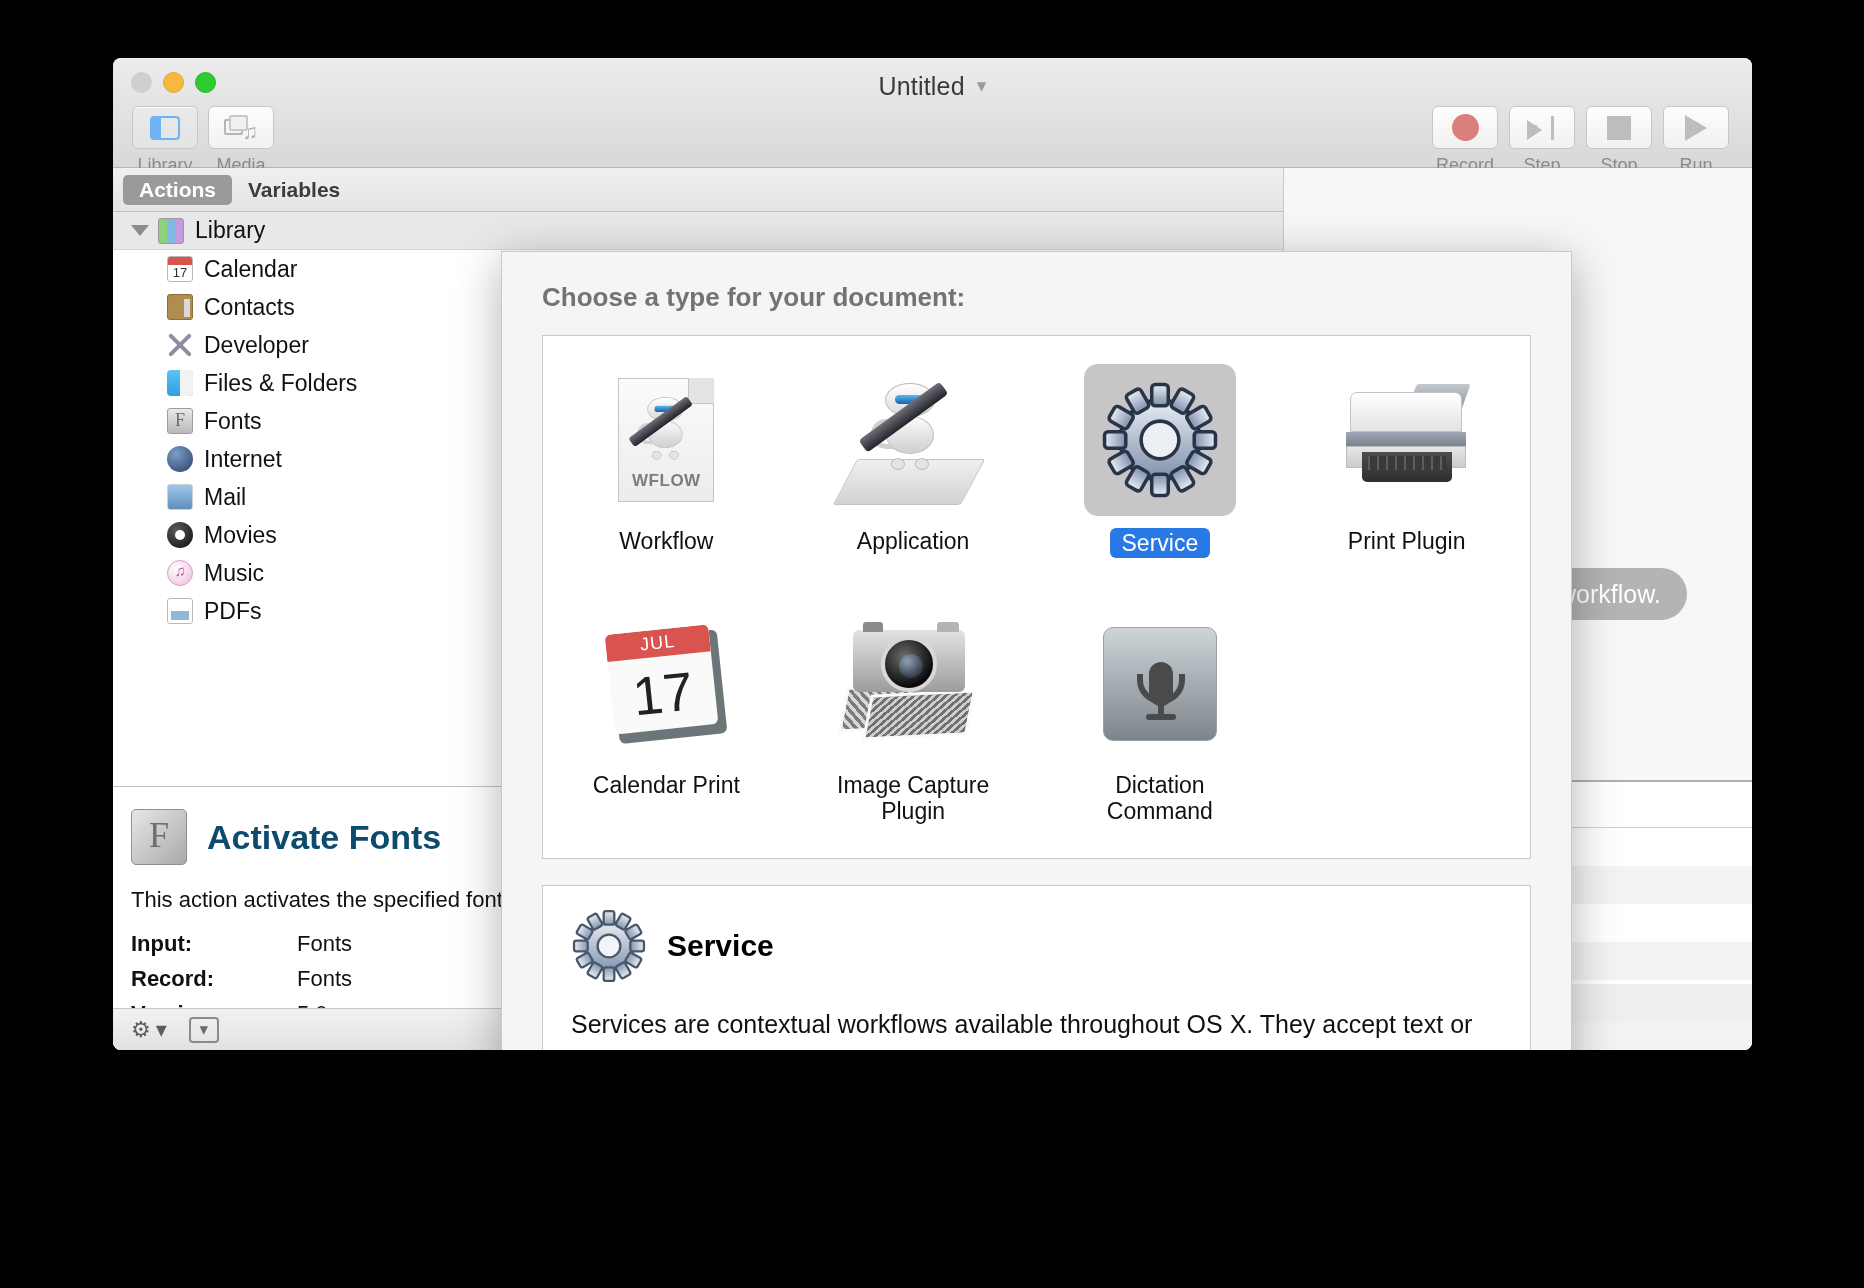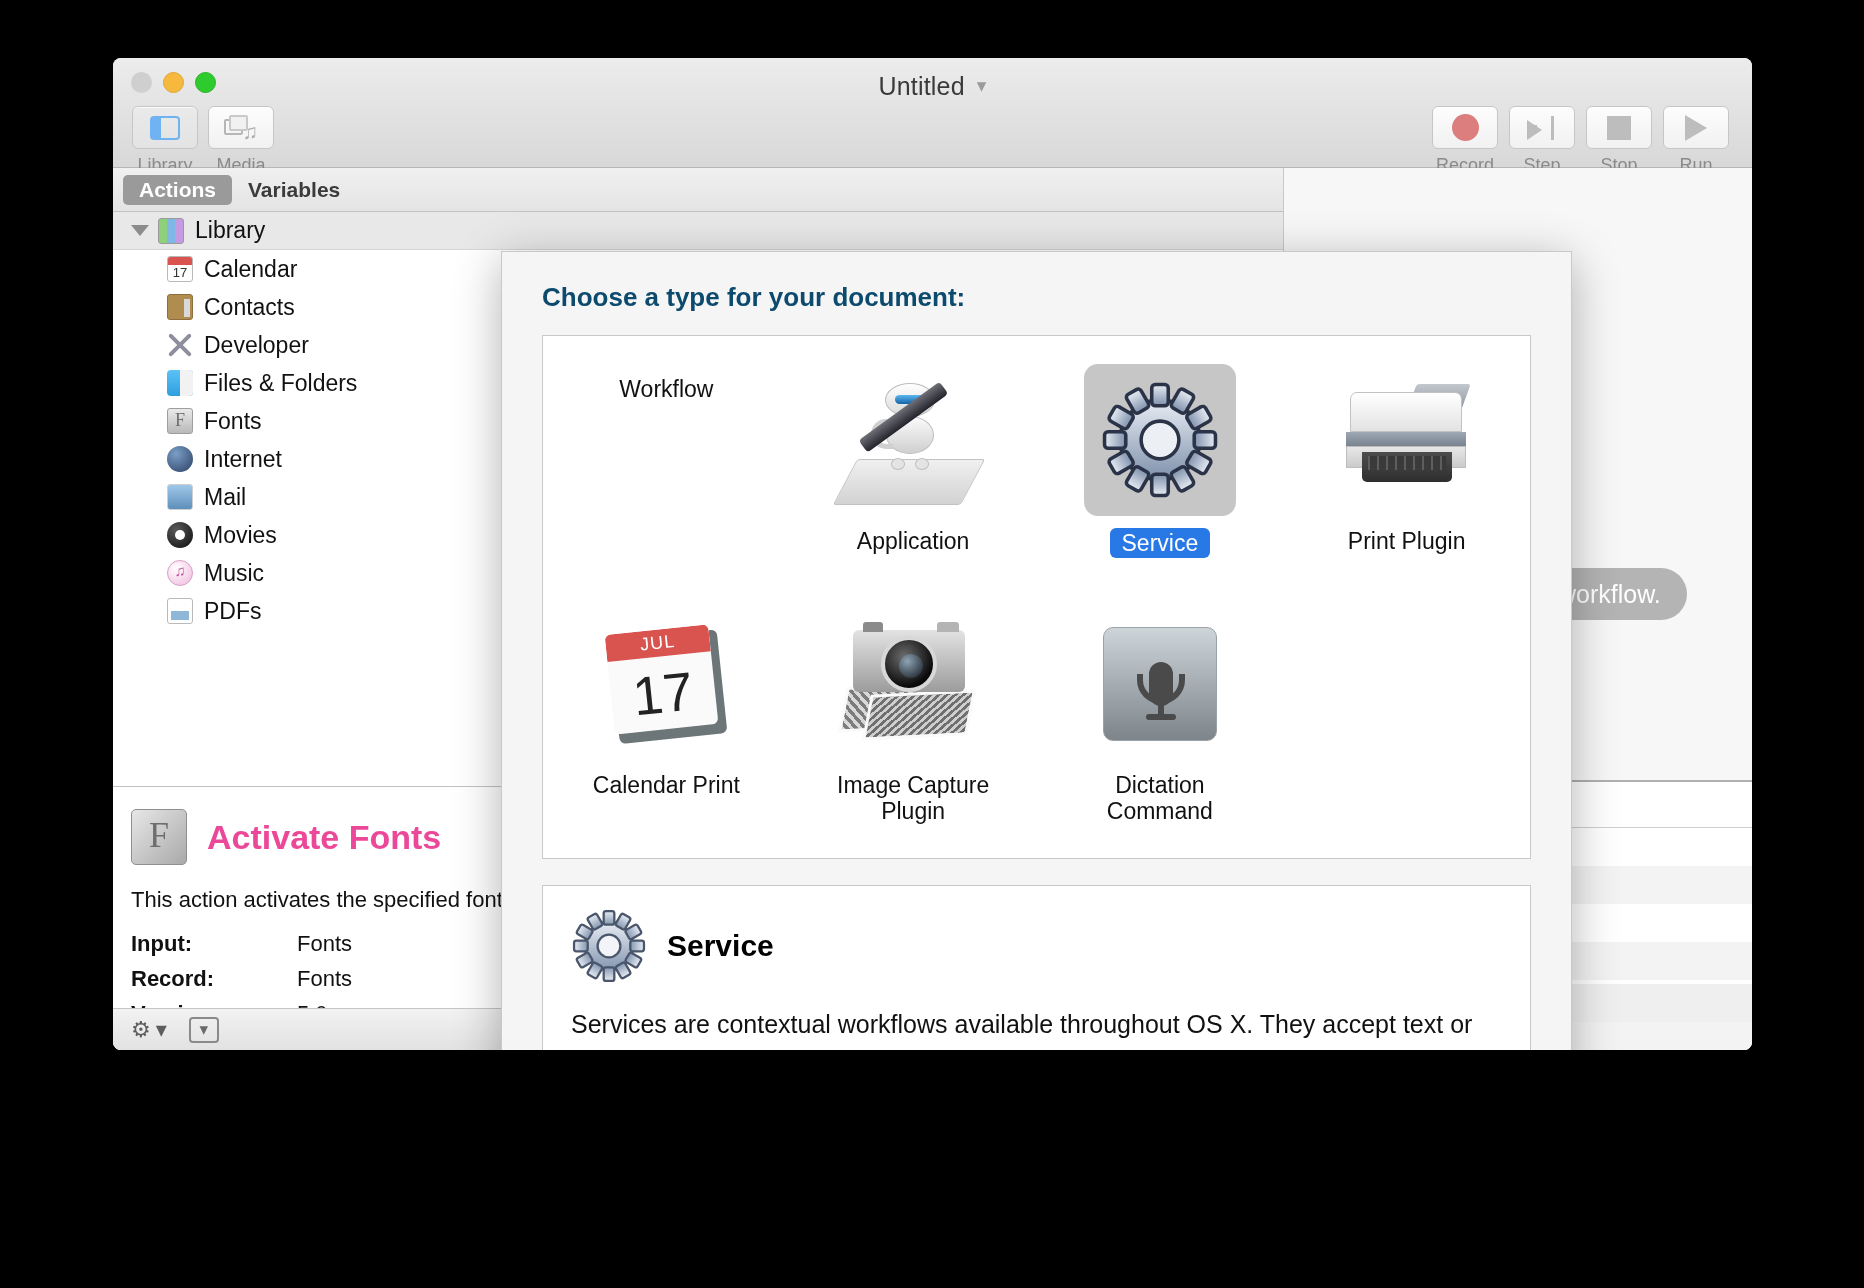--- a/index.html
+++ b/index.html
@@ -121,21 +121,21 @@
 
   
   .info-pane{ position:absolute; left:0; top:618px; right:0; bottom:42px;
      background:#fff; border-top:1px solid #c2c2c2; padding:22px 0 0 18px; }
   .info-head{ display:flex; align-items:center; gap:20px; }
   .info-icon{ width:56px;height:56px; border-radius:5px;
      background:linear-gradient(135deg,#e7e7e7,#a9a9a9); border:1px solid #8f8f8f;
      position:relative; }
   .info-icon:after{ content:"F"; position:absolute; left:0;right:0;top:4px;
      text-align:center; font-family:"Liberation Serif",serif; font-size:36px; color:#6e6e6e; }
-  .info-title{ font-size:34px; font-weight:bold; color:#ec4899; white-space:nowrap; }
+  .info-title{ font-size:34px; font-weight:bold; color:#0c4a6e; white-space:nowrap; }
   .info-desc{ margin-top:22px; font-size:22px; color:#111; white-space:nowrap; }
   .meta{ margin-top:18px; font-size:22px; color:#111; }
   .meta .row{ display:flex; margin-bottom:9px; }
   .meta .k{ width:152px; text-align:left; font-weight:bold; margin-right:14px; }
   .meta .v{ white-space:nowrap; }
 
   .left-bottom-bar{ position:absolute; left:0; right:0; bottom:0; height:42px;
      background:linear-gradient(#f2f2f2,#e2e2e2); border-top:1px solid #c6c6c6;
      display:flex; align-items:center; padding-left:18px; gap:22px; }
   .gear-btn{ display:flex; align-items:center; gap:5px; font-size:22px; color:#5d5d5d; }
@@ -159,21 +159,21 @@
   .log-row{ height:38px; display:flex; }
   .log-row .c1{ width:78px; border-right:1px solid #cfcfcf; }
   .log-row .c2{ flex:1; }
   .log-row.alt{ background:#f3f3f3; }
   .log-foot{ position:absolute; left:0;right:0;bottom:0;height:38px; background:#efefef; }
 
   
   #type-sheet{ position:absolute; left:388px; top:193px; width:1071px; height:1056px;
      background:#f5f5f5; border:1px solid #c9c9c9;
      box-shadow:0 10px 44px rgba(0,0,0,.30); }
-  .sheet-title{ margin:30px 0 0 40px; font-size:26px; font-weight:bold; color:#0c4a6e; }
+  .sheet-title{ margin:30px 0 0 40px; font-size:26px; font-weight:bold; color:#737373; }
   .grid-box{ margin:22px 40px 0 40px; background:#fff; border:1px solid #c9c9c9;
      height:524px; padding:14px 0; }
   .grid{ display:grid; grid-template-columns:repeat(4,1fr); }
   .cell{ display:flex; flex-direction:column; align-items:center; padding-top:14px;
      height:244px; }
   .cell .art{ width:152px;height:152px; display:flex; align-items:flex-end;
      justify-content:center; position:relative; }
   .cell .cap{ margin-top:12px; font-size:23px; color:#111; text-align:center;
      line-height:1.15; max-width:190px; }
   .cell.selected .art{ background:#c6c6c6; border-radius:14px; }
@@ -482,20 +482,40 @@
     </div>
   </div>
 
   <div id="type-sheet">
     <div class="sheet-title">Choose a type for your document:</div>
 
     <div class="grid-box">
       <div class="grid">
 
         <div class="cell">
+          <div class="art">
+            <div class="art-center">
+              <div class="doc-wflow">
+                <div class="fold"></div>
+                <div style="position:absolute;left:50%;top:18px;transform:translateX(-50%) scale(.72);transform-origin:top center;">
+                  <div class="robot">
+                    <div class="head"></div>
+                      <div class="visor"></div>
+                      <div class="neck"></div>
+                    <div class="body"></div>
+                      <div class="hose"></div>
+                    <div class="legL"></div>
+                      <div class="legR"></div>
+                      <div class="pipe"></div>
+                  </div>
+                </div>
+                <div class="kind">WFLOW</div>
+              </div>
+            </div>
+          </div>
           <div class="cap">Workflow</div>
         </div>
 
         <div class="cell">
           <div class="art">
             <div class="art-center">
               <div style="position:relative;width:140px;height:130px;">
                 <div class="platform"></div>
                 <div style="position:absolute;left:26px;top:8px;">
                   <div class="robot">

